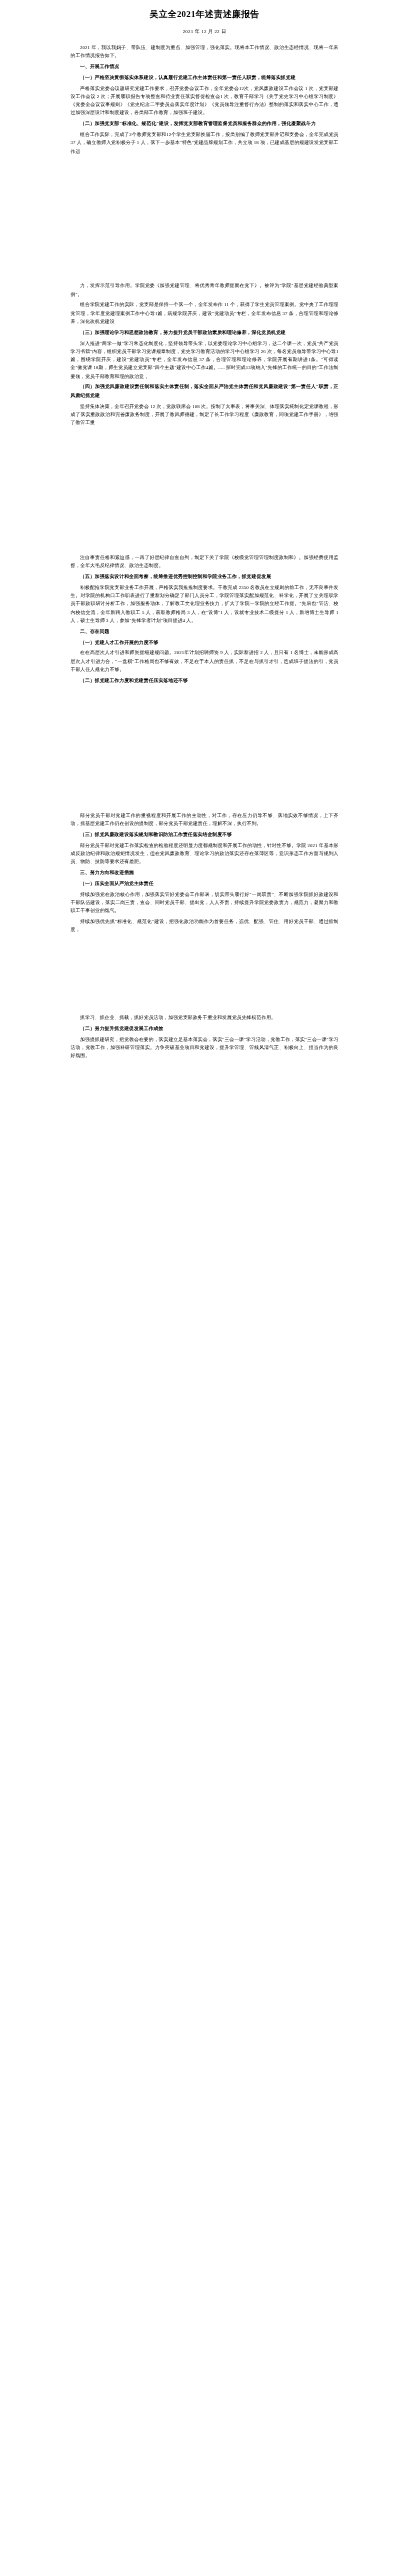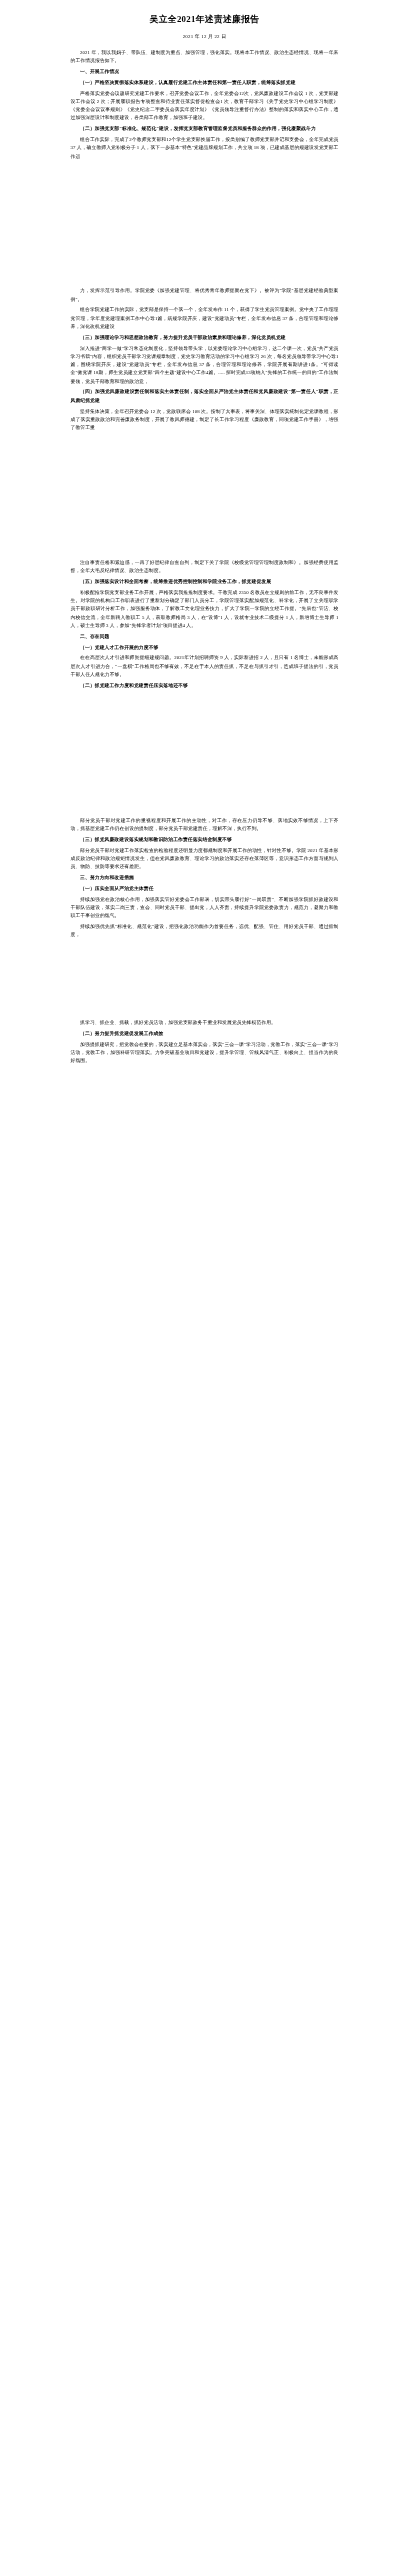--- a/index.html
+++ b/index.html
@@ -15,22 +15,22 @@
     width: 409px;
     min-height: 2890px;
     margin: 0 auto;
     background: #ffffff;
     position: relative;
     box-sizing: border-box;
     padding: 0;
   }
   .doc-inner {
     width: 268px;
-    margin: 12px auto;
-    padding-top: 1px;
+    margin: 0 auto;
+    padding-top: 8px;
     box-sizing: border-box;
   }
   .doc-title {
     text-align: center;
     font-size: 8.8px;
     font-weight: bold;
     letter-spacing: 0.3px;
     margin: 0 0 7.2px 0;
     line-height: 1.4;
   }

